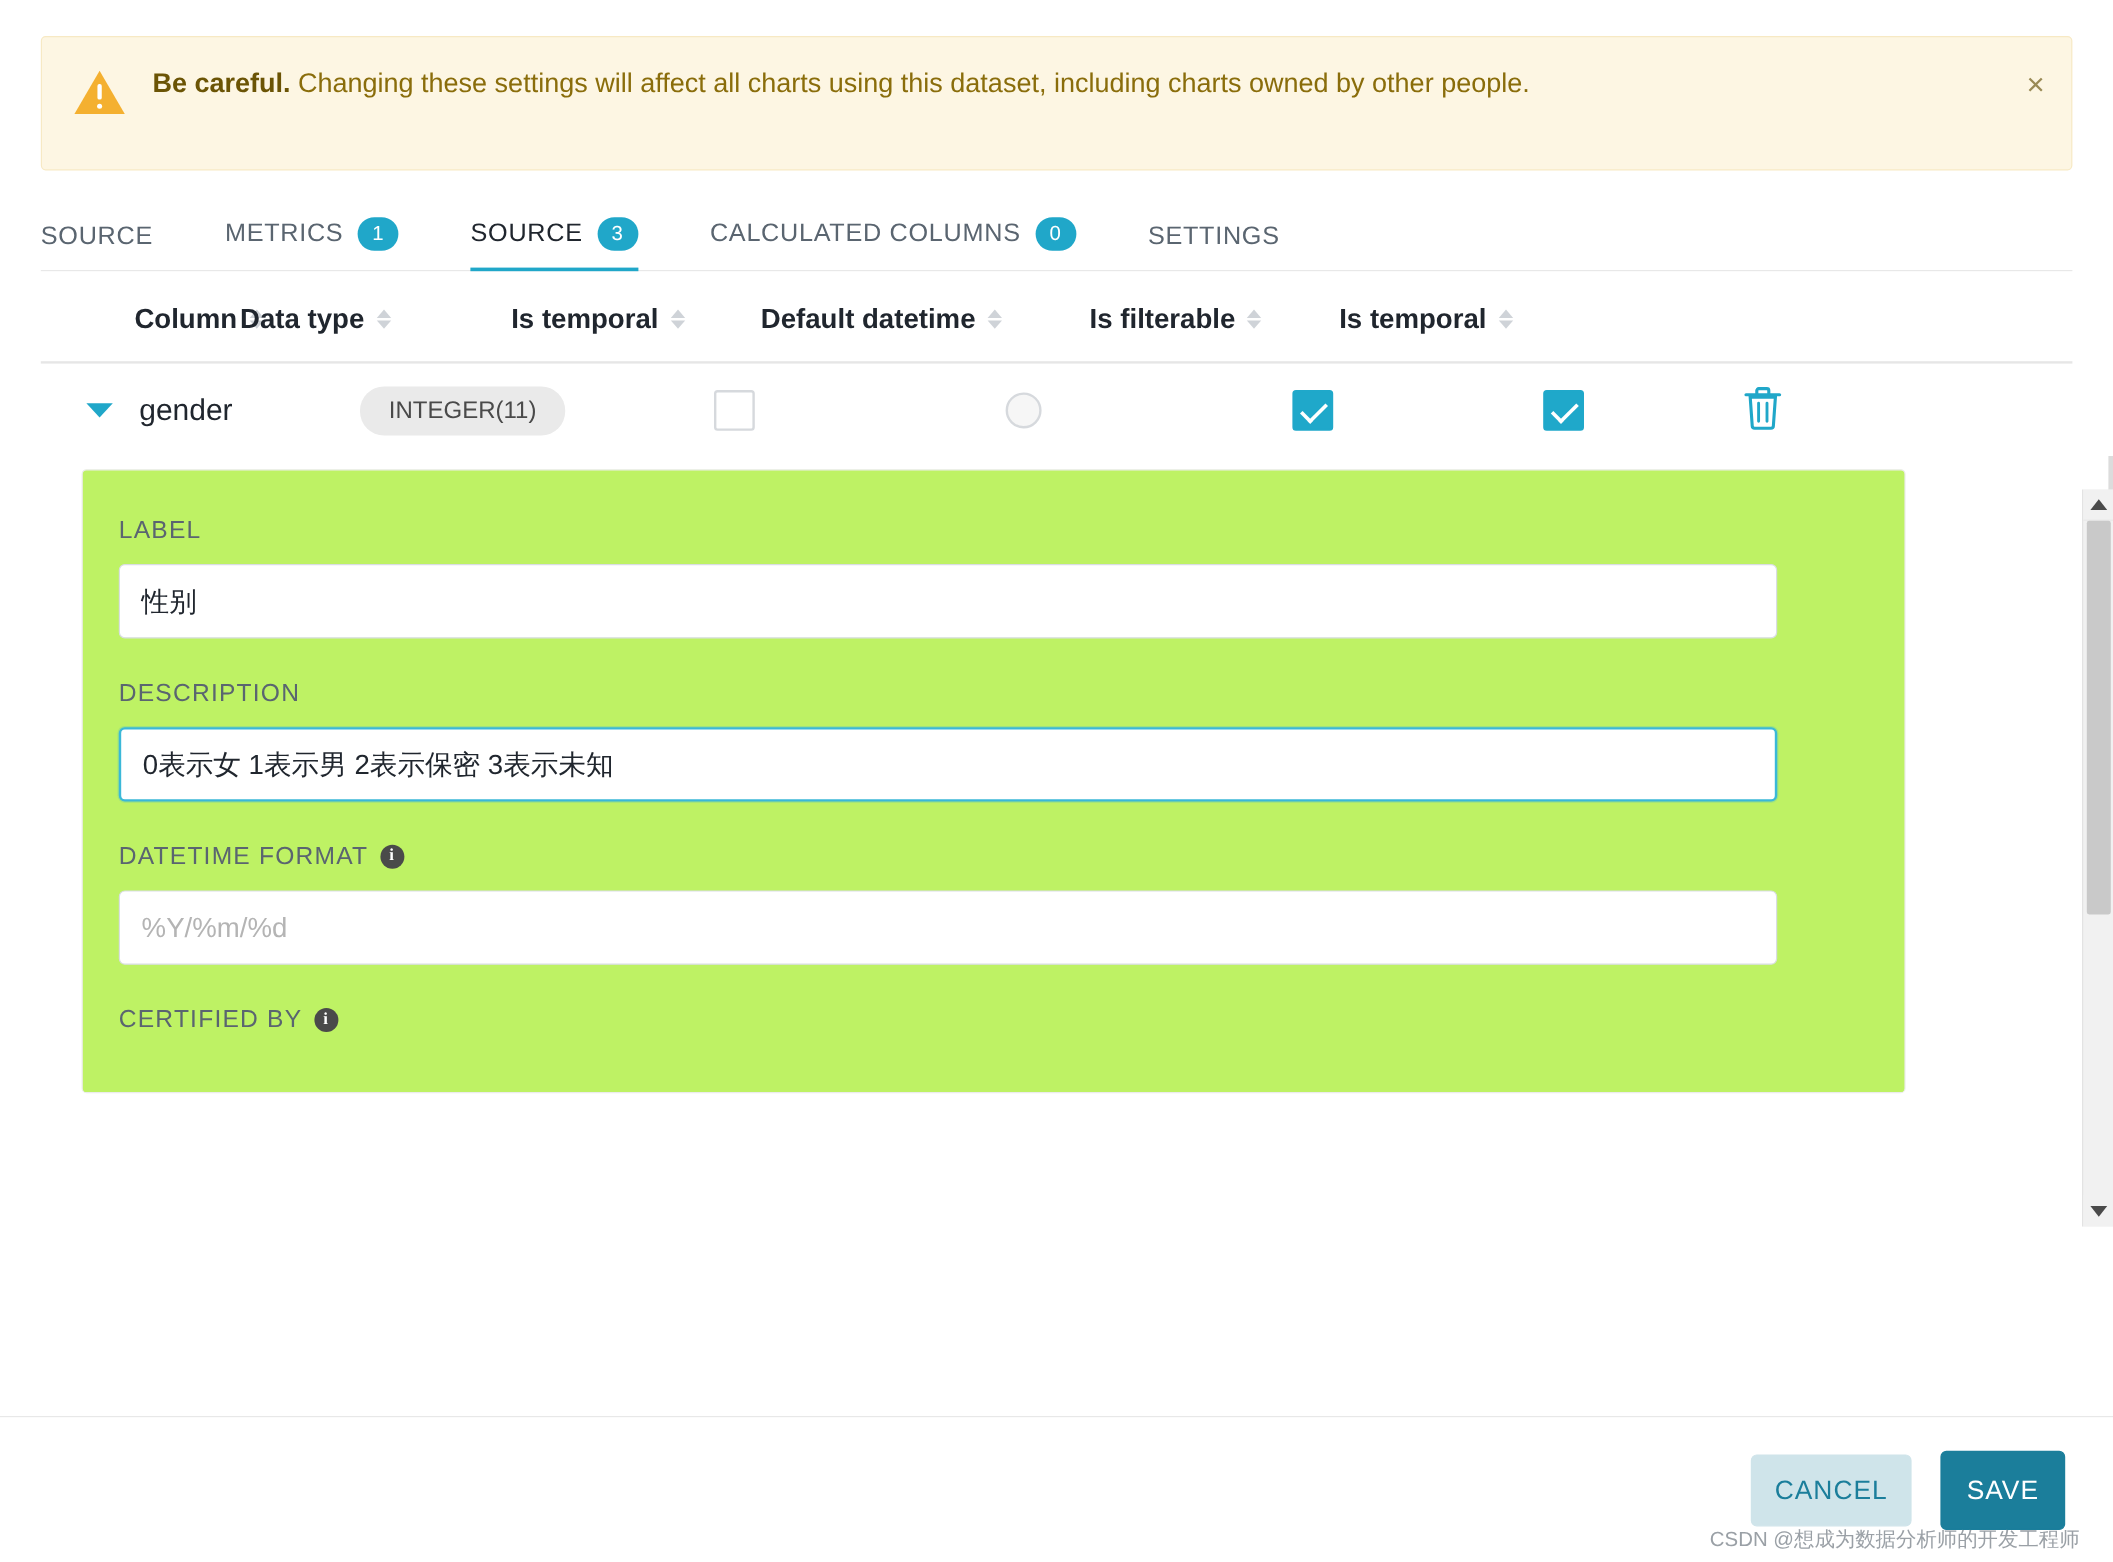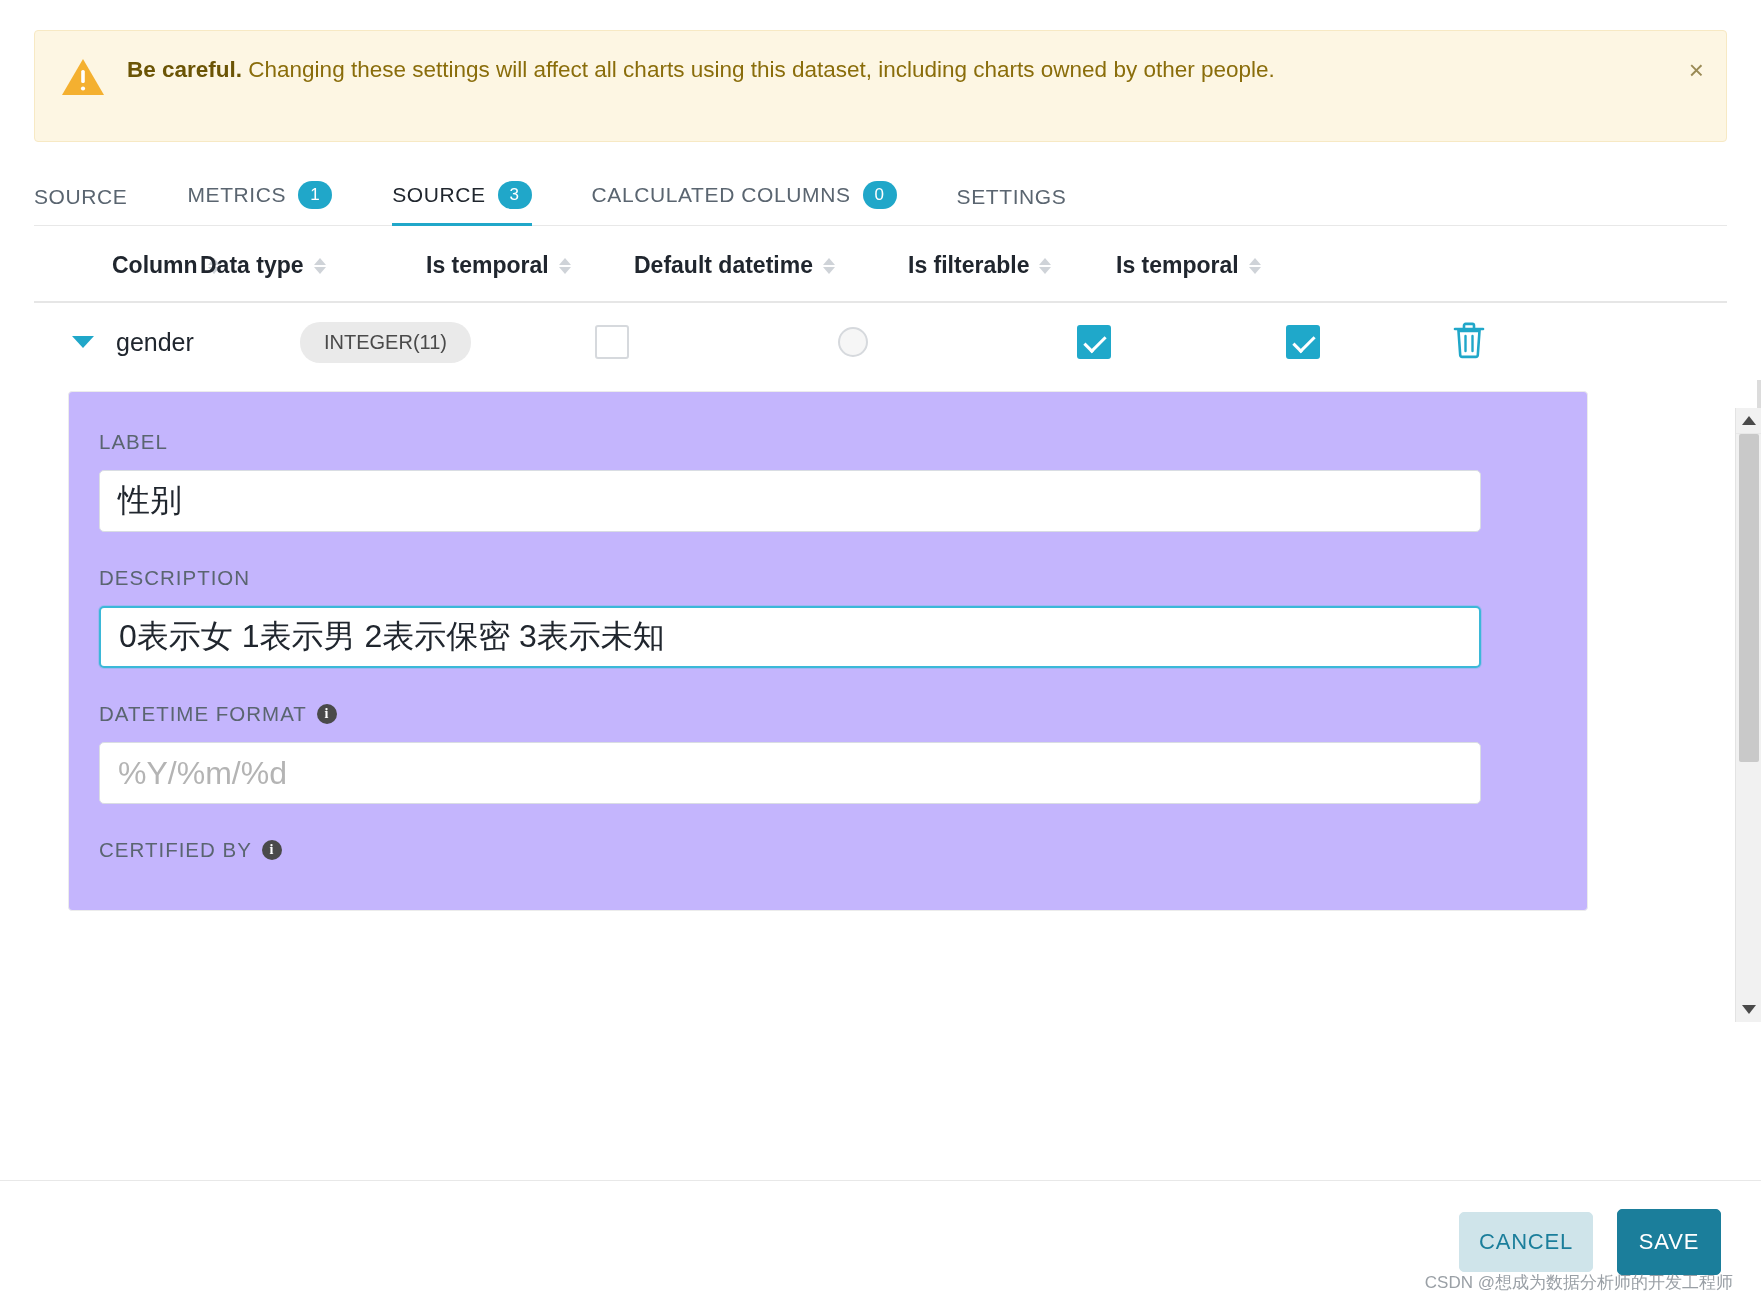--- a/index.html
+++ b/index.html
@@ -265,21 +265,21 @@
     border-radius: 50%;
     background: #f6f6f6;
     cursor: pointer;
   }
   .trash { cursor: pointer; }
 
   .hcenter { justify-content: center; }
 
   
   .panel {
-    background: #c4b5fd;
+    background: #bef264;
     border: 1px solid #ececec;
     border-radius: 4px;
     margin: 10px 0 0 34px;
     width: 1520px;
     padding: 38px 30px 30px 30px;
     height: 520px;
     overflow: hidden;
   }
   .field-label {
     font-size: 20.5px;
@@ -301,21 +301,21 @@
     align-items: center;
     justify-content: center;
     font-family: "Liberation Serif", serif;
   }
   .tinput {
     width: 1382px;
     height: 62px;
     border: 1px solid #d9dde3;
     border-radius: 5px;
     background: #fff;
-    font-size: 32px;
+    font-size: 23px;
     color: #20262e;
     padding: 0 18px;
     display: flex;
     align-items: center;
     margin-bottom: 34px;
     font-family: "Liberation Sans", sans-serif;
   }
   .tinput.focused {
     border: 2px solid #3bb8d8;
     box-shadow: 0 0 0 1px rgba(59,184,216,0.25);

